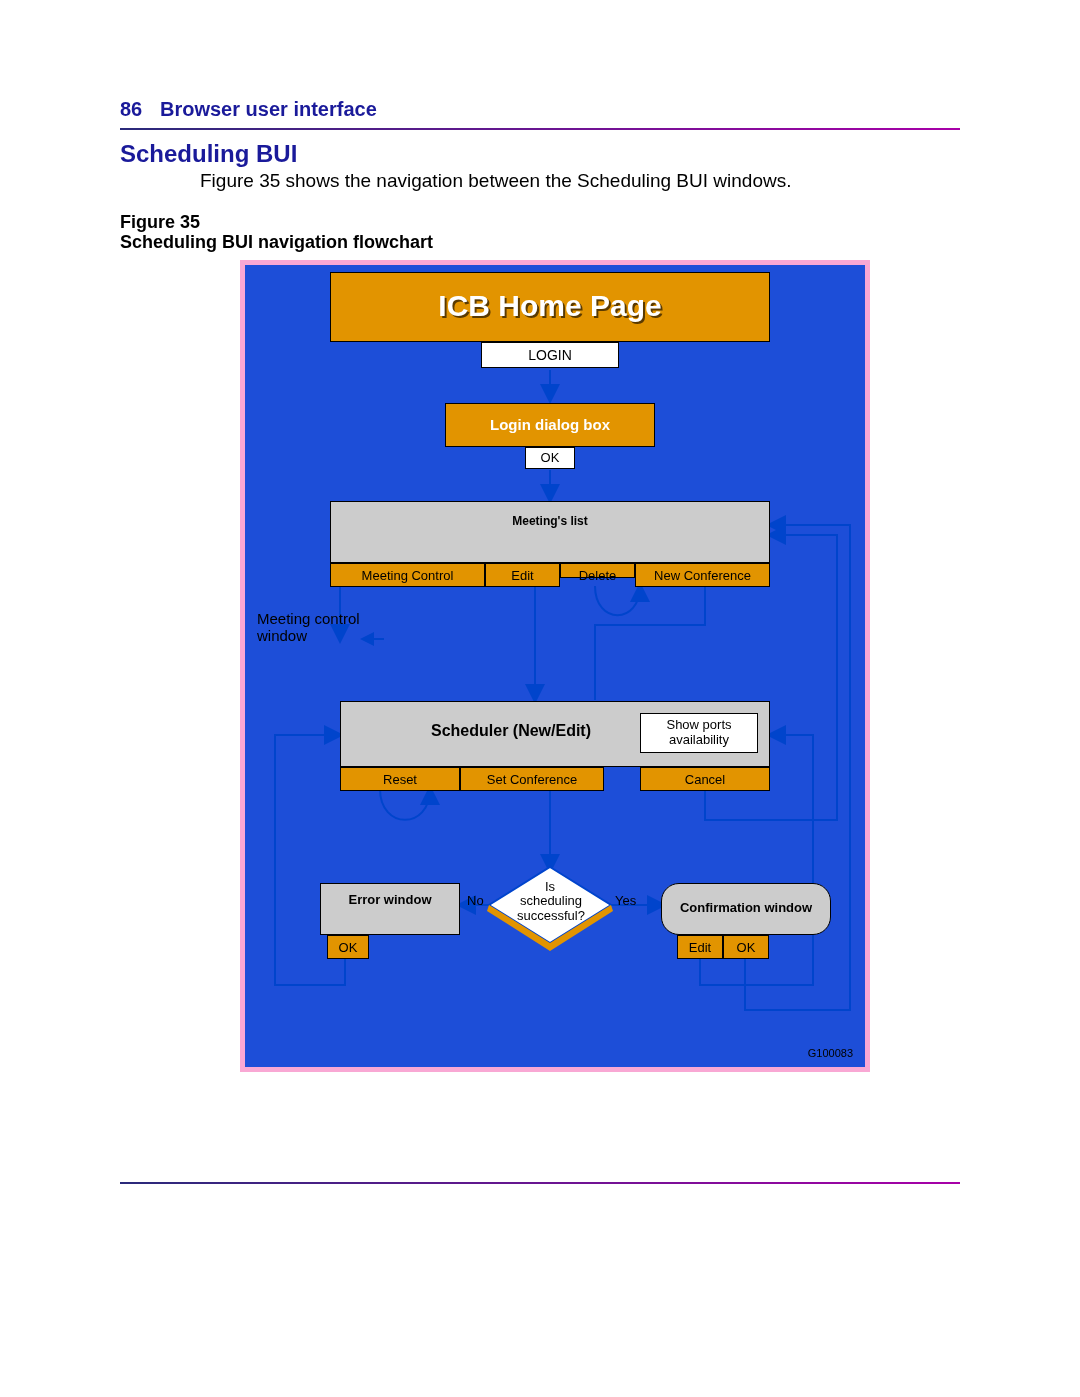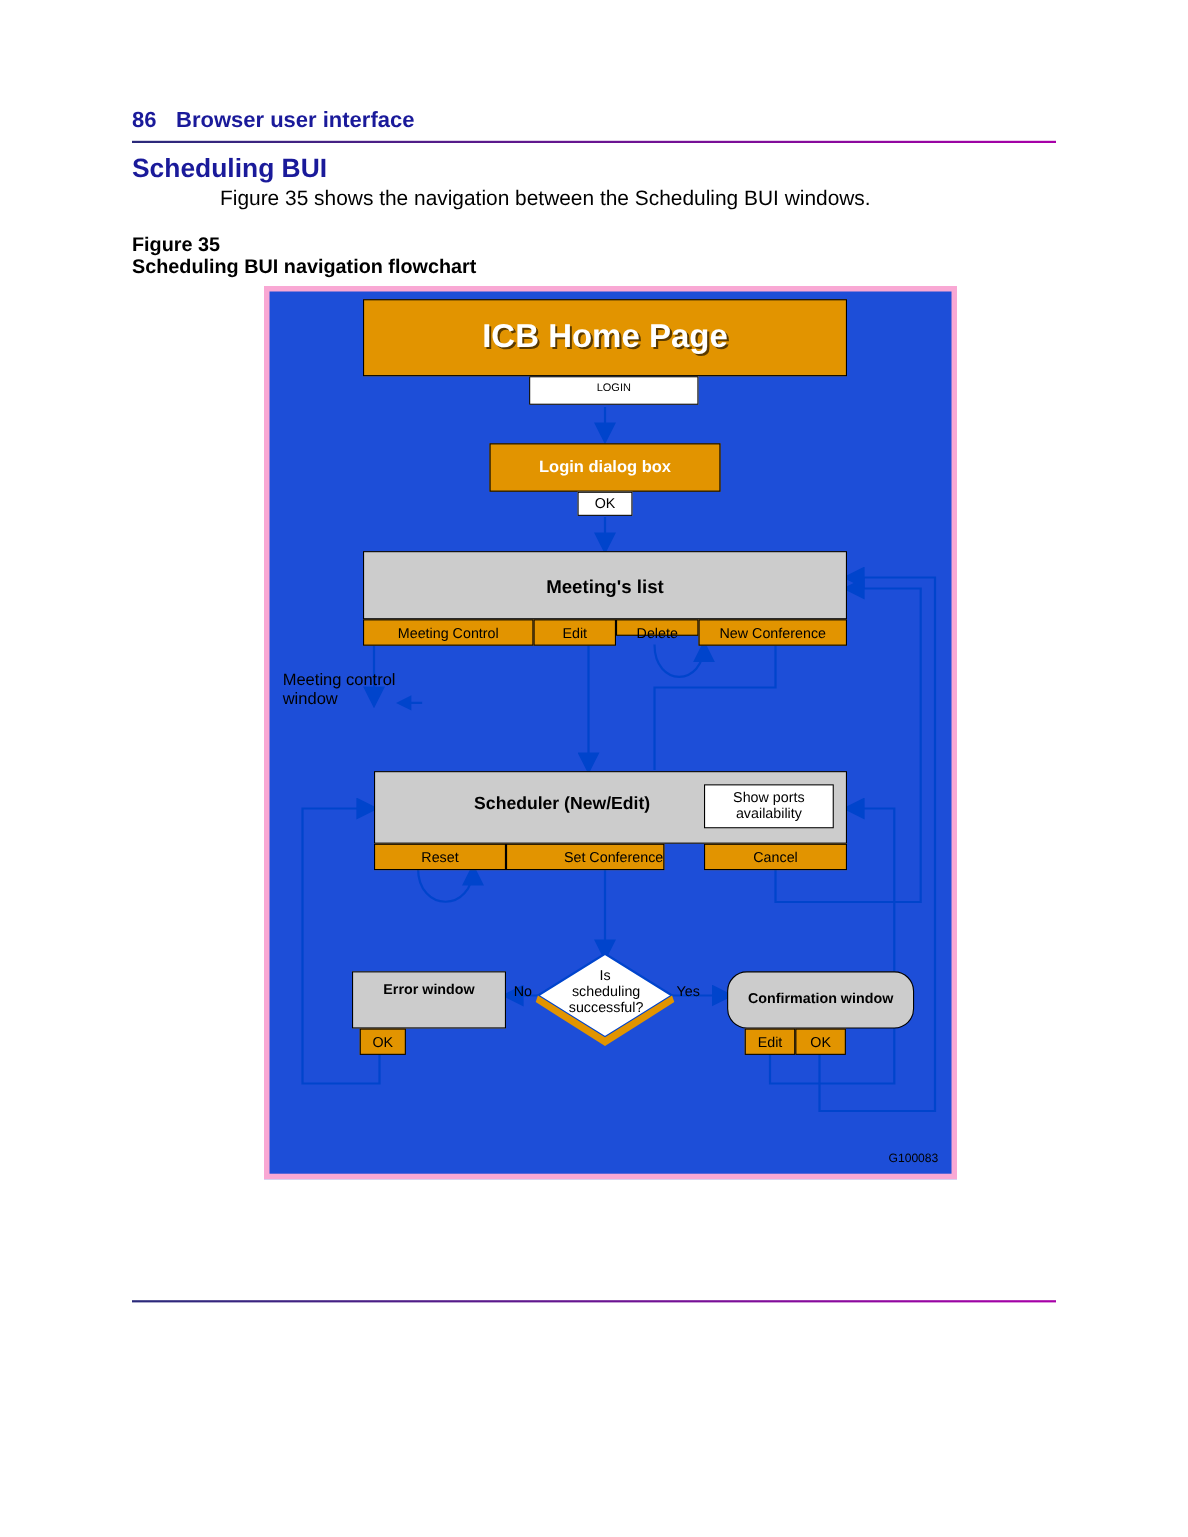--- a/index.html
+++ b/index.html
@@ -226,29 +226,29 @@
 
         <path d="M455 693 L455 720 L568 720 L568 470 L525 470" marker-end="url(#ah)"></path>
 
         <path d="M500 693 L500 745 L605 745 L605 260 L525 260" marker-end="url(#ah)"></path>
       </g>
     </svg>
 
     <div class="box orange-block" style="left:85px; top:7px; width:440px; height:70px;">
       <div class="big-title" style="margin-top:16px;">ICB Home Page</div>
     </div>
-    <div class="box white-block plain" style="left:236px; top:77px; width:154px; height:26px; font-size:10px; padding-top:4px;text-align:center;">LOGIN</div>
+    <div class="box white-block plain" style="left:236px; top:77px; width:138px; height:26px; font-size:14px; padding-top:4px;text-align:center;">LOGIN</div>
 
     <div class="box orange-block" style="left:200px; top:138px; width:210px; height:44px;">
       <div class="bold-white" style="margin-top:12px; font-size:15px;">Login dialog box</div>
     </div>
     <div class="box small-white" style="left:280px; top:182px; width:50px; height:22px;">OK</div>
 
     <div class="box grey-block" style="left:85px; top:236px; width:440px; height:62px;">
-      <div class="bold-black" style="margin-top:22px; font-size:17px;">Meeting's list</div>
+      <div class="bold-black" style="margin-top:12px; font-size:12px;">Meeting's list</div>
     </div>
     <div class="box small-orange" style="left:85px; top:298px; width:155px; height:24px;">Meeting Control</div>
     <div class="box small-orange" style="left:240px; top:298px; width:75px; height:24px;">Edit</div>
     <div class="box small-orange" style="left:315px; top:298px; width:75px; height:15px;">Delete</div>
     <div class="box small-orange" style="left:390px; top:298px; width:135px; height:24px;">New Conference</div>
 
     <div class="label-left" style="left:12px; top:345px; width:130px;">Meeting control window</div>
 
     <svg style="position:absolute; left:115px; top:366px; width:24px; height:16px;">
       <path d="M0,8 L14,1 L14,15 z" fill="#0044cc"></path>
@@ -256,21 +256,21 @@
     </svg>
 
     <div class="box grey-block" style="left:95px; top:436px; width:430px; height:66px;">
       <div class="bold-black" style="margin-top:20px; font-size:16px; text-align:left; padding-left:90px;">Scheduler (New/Edit)</div>
     </div>
     <div class="box white-block" style="left:395px; top:448px; width:118px; height:40px; font-size:13px; text-align:center; padding-top:3px;">
       <div>Show ports</div>
       <div>availability</div>
     </div>
     <div class="box small-orange" style="left:95px; top:502px; width:120px; height:24px;">Reset</div>
-    <div class="box small-orange" style="left:215px; top:502px; width:144px; height:24px;text-align:right;">Set Conference</div>
+    <div class="box small-orange" style="left:215px; top:502px; width:144px; height:24px;">Set Conference</div>
     <div class="box small-orange" style="left:395px; top:502px; width:130px; height:24px;">Cancel</div>
 
     <svg style="position:absolute; left:240px; top:596px; width:130px; height:92px;">
       <polygon points="65,6 126,44 65,82 4,44" fill="#fff" stroke="#0044cc" stroke-width="2"></polygon>
       <polygon points="65,82 126,44 128,50 65,90 2,50 4,44" fill="#e29400"></polygon>
     </svg>
     <div class="label-small" style="left:280px; top:614px; width:50px; text-align:center;">Is</div>
     <div class="label-small" style="left:270px; top:628px; width:72px; text-align:center;">scheduling</div>
     <div class="label-small" style="left:268px; top:643px; width:76px; text-align:center;">successful?</div>
     <div class="label-small" style="left:222px; top:628px;">No</div>

